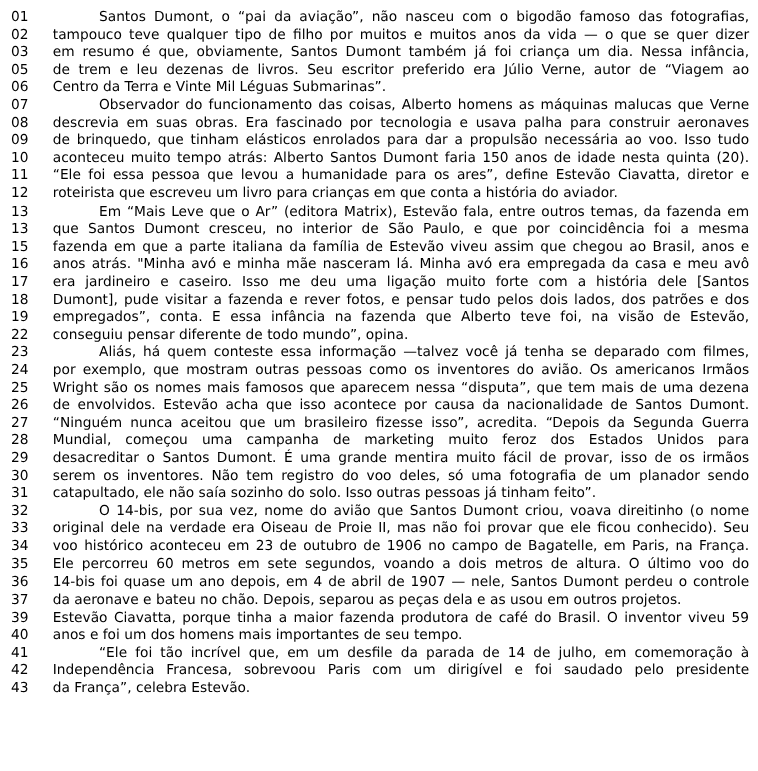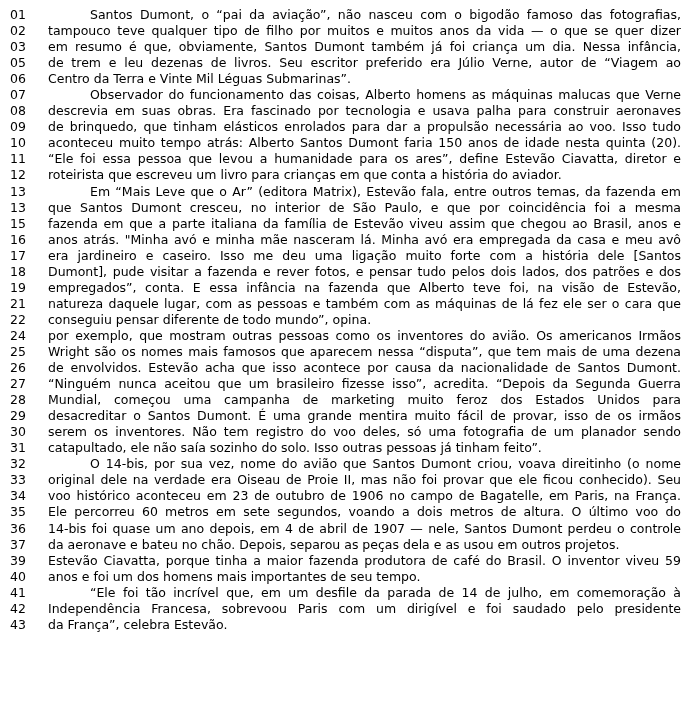--- a/index.html
+++ b/index.html
@@ -112,26 +112,26 @@
   </div>
       <div class="line">
     <span class="num">18</span>
     <span class="text justify">Dumont], pude visitar a fazenda e rever fotos, e pensar tudo pelos dois lados, dos patrões e dos</span>
   </div>
       <div class="line">
     <span class="num">19</span>
     <span class="text justify">empregados”, conta. E essa infância na fazenda que Alberto teve foi, na visão de Estevão,</span>
   </div>
       <div class="line">
-    <span class="num">21</span>
-    <span class="text justify">natureza daquele lugar, com as pessoas e também com as máquinas de lá fez ele ser o cara que</span>
-  </div>
-      <div class="line">
     <span class="num">22</span>
     <span class="text">conseguiu pensar diferente de todo mundo”, opina.</span>
+  </div>
+      <div class="line">
+    <span class="num">23</span>
+    <span class="text justify indent">Aliás, há quem conteste essa informação —talvez você já tenha se deparado com filmes,</span>
   </div>
       <div class="line">
     <span class="num">24</span>
     <span class="text justify">por exemplo, que mostram outras pessoas como os inventores do avião. Os americanos Irmãos</span>
   </div>
       <div class="line">
     <span class="num">25</span>
     <span class="text justify">Wright são os nomes mais famosos que aparecem nessa “disputa”, que tem mais de uma dezena</span>
   </div>
       <div class="line">

